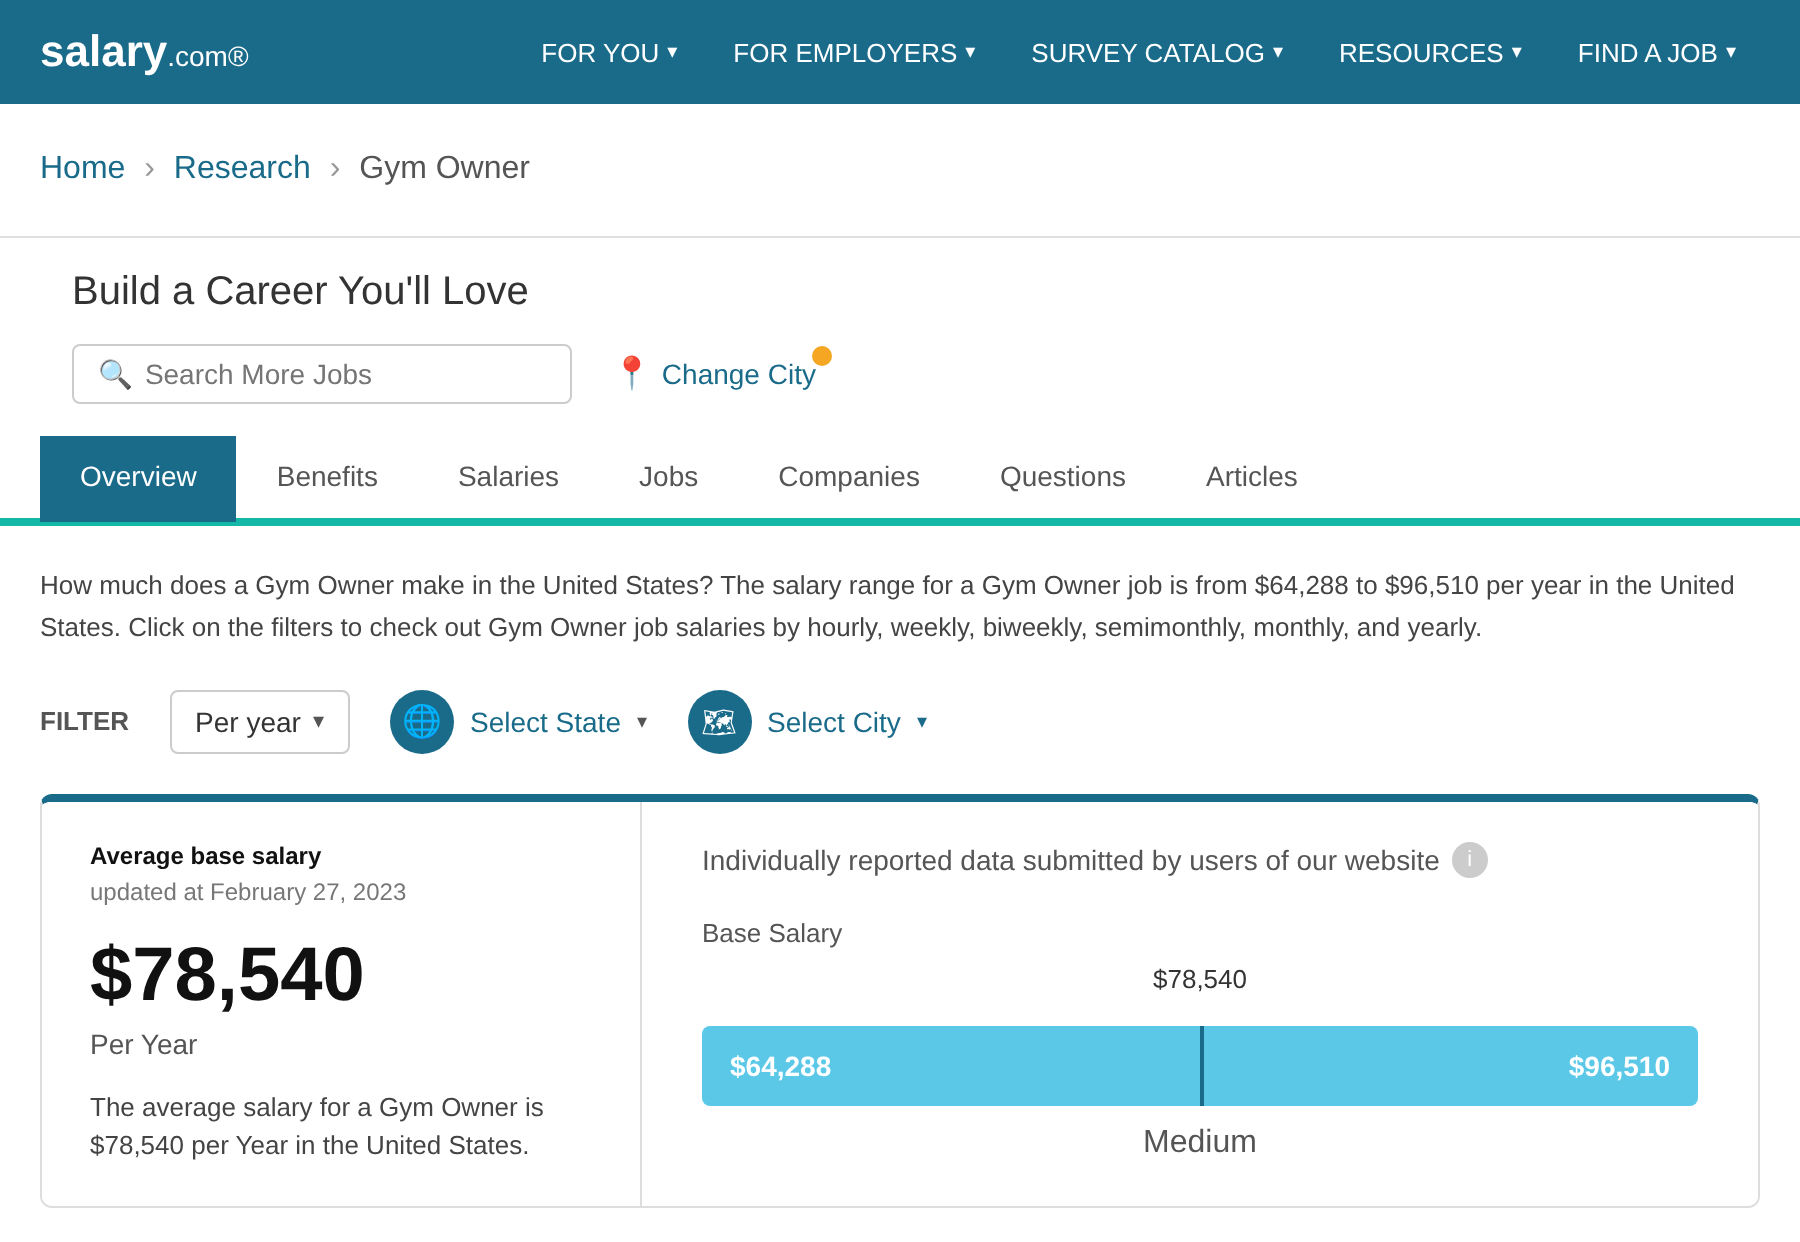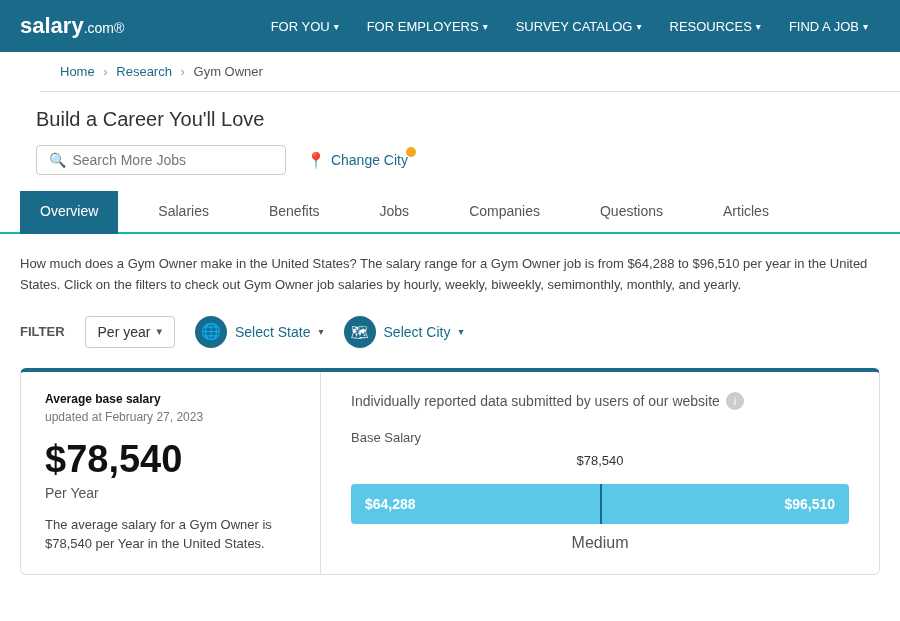--- a/index.html
+++ b/index.html
@@ -7,37 +7,37 @@
 
     
     .nav { background: #1a6b8a; display: flex; align-items: center; padding: 0 20px; height: 52px; }
     .nav-logo { color: #fff; font-size: 22px; font-weight: bold; margin-right: auto; }
     .nav-logo span { color: #fff; font-weight: 300; font-size: 14px; }
     .nav-links { display: flex; gap: 4px; align-items: center; }
     .nav-link { color: #fff; font-size: 13px; padding: 8px 12px; cursor: pointer; display: flex; align-items: center; gap: 4px; white-space: nowrap; }
     .caret { font-size: 10px; }
 
     
-    .breadcrumb { padding: 12px 20px; font-size: 13px; color: #555; border-bottom: 1px solid #e0e0e0; margin-left: 40px; }
+    .breadcrumb { padding: 24px 20px; font-size: 16px; color: #555; border-bottom: 1px solid #e0e0e0; }
     .breadcrumb a { color: #1a6b8a; text-decoration: none; }
     .breadcrumb .sep { margin: 0 5px; color: #999; }
 
     
     .search-area { padding: 16px 36px; background: #fff; }
     .search-area-title { font-size: 20px; font-weight: 400; margin-bottom: 14px; color: #333; }
     .search-row { display: flex; align-items: center; gap: 20px; }
     .search-input-wrap { position: relative; display: flex; align-items: center; border: 1px solid #ccc; border-radius: 4px; padding: 6px 12px; width: 250px; }
     .search-input-wrap input { border: none; outline: none; font-size: 14px; width: 100%; color: #555; }
     .search-icon { color: #888; margin-right: 6px; font-size: 14px; }
     .change-city { display: flex; align-items: center; gap: 5px; color: #1a6b8a; font-size: 14px; cursor: pointer; position: relative; }
     .change-city .pin-icon { font-size: 16px; }
     .change-city .dot { position: absolute; top: -4px; right: -8px; width: 10px; height: 10px; background: #f5a623; border-radius: 50%; }
 
     
-    .tabs { display: flex; border-bottom: 2px solid #14b8a6; padding: 0 20px; background: #fff; gap: 20px; }
+    .tabs { display: flex; border-bottom: 4px solid #14b8a6; padding: 0 20px; background: #fff; }
     .tab { padding: 12px 20px; font-size: 14px; cursor: pointer; color: #555; border-bottom: 3px solid transparent; margin-bottom: -2px; }
     .tab.active { background: #1a6b8a; color: #fff; border-bottom-color: #1a6b8a; }
 
     
     .main { padding: 20px; }
     .page-title { font-size: 24px; font-weight: bold; margin-bottom: 10px; color: #111; }
     .description { font-size: 13px; color: #444; margin-bottom: 20px; line-height: 1.6; }
 
     
     .filter-row { display: flex; align-items: center; gap: 20px; margin-bottom: 20px; }
@@ -120,22 +120,22 @@
     <div class="change-city">
       <span class="pin-icon">📍</span>
       <span>Change City</span>
       <div class="dot"></div>
     </div>
   </div>
 </div>
 
 <div class="tabs">
   <div class="tab active">Overview</div>
+  <div class="tab">Benefits</div>
   <div class="tab">Salaries</div>
-  <div class="tab">Benefits</div>
   <div class="tab">Jobs</div>
   <div class="tab">Companies</div>
   <div class="tab">Questions</div>
   <div class="tab">Articles</div>
 </div>
 
 <div class="main">
   <p class="description">How much does a Gym Owner make in the United States? The salary range for a Gym Owner job is from $64,288 to $96,510 per year in the United States. Click on the filters to check out Gym Owner job salaries by hourly, weekly, biweekly, semimonthly, monthly, and yearly.</p>
 
   <div class="filter-row">

